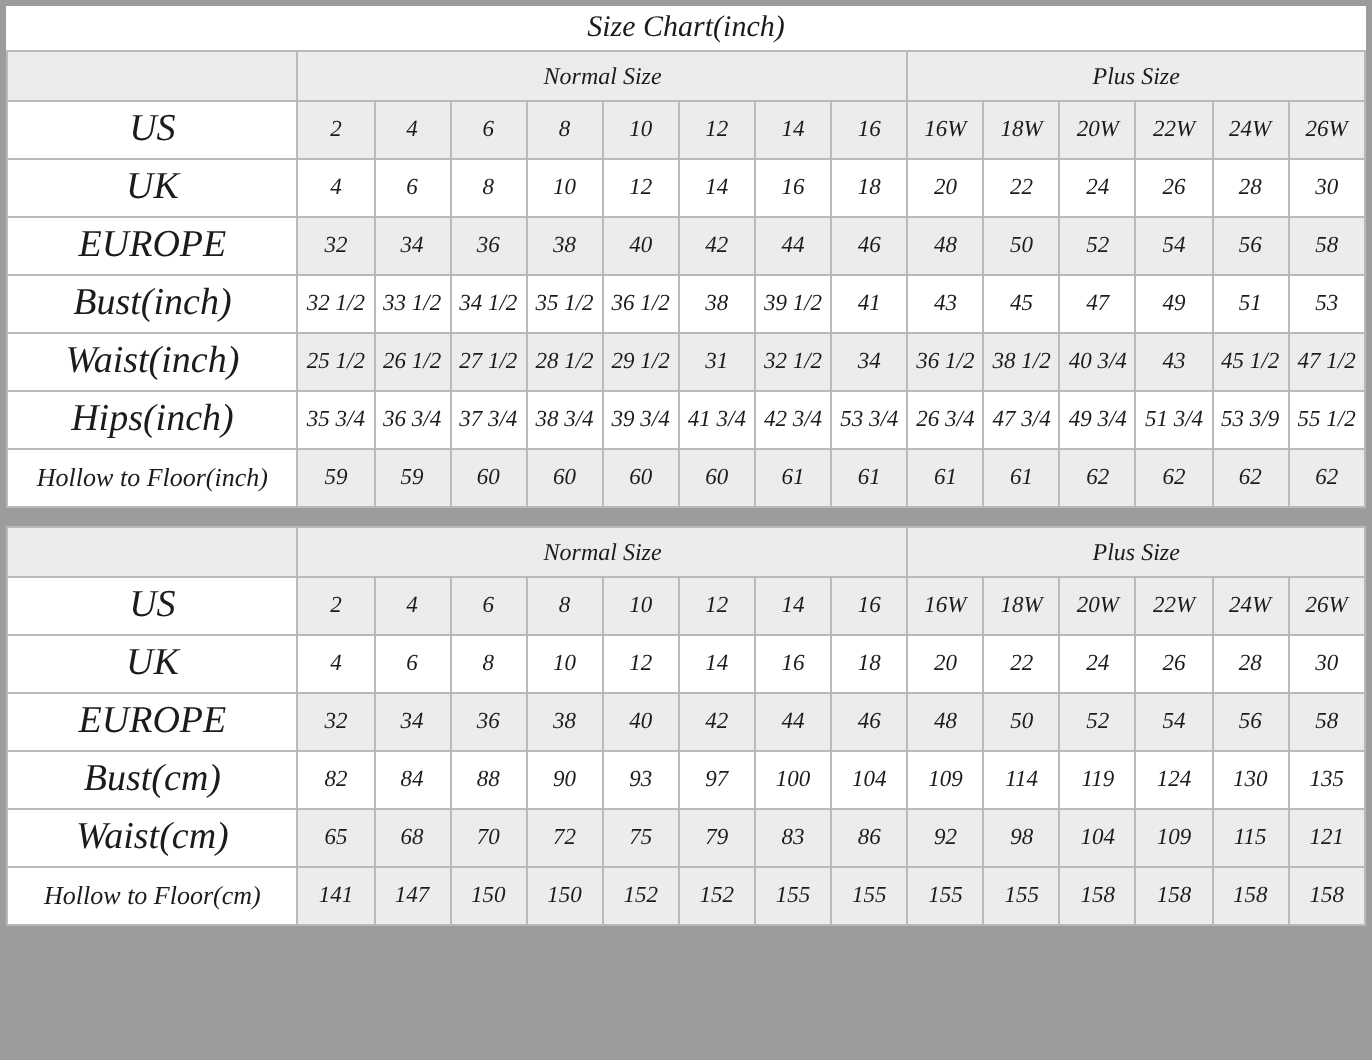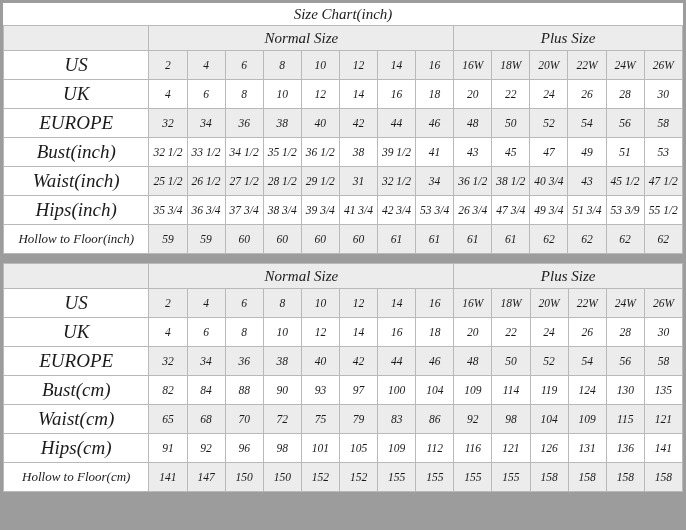--- a/index.html
+++ b/index.html
@@ -36,21 +36,21 @@
   .title-row td {
     background: #ffffff;
     font-size: 15px;
     height: 22px;
     border-left: none;
     border-right: none;
     border-top: none;
   }
   .group-row td {
     background: #ececec;
-    font-size: 15px;
+    font-size: 12px;
     height: 24px;
   }
   .group-row td.blank {
     background: #ececec;
   }
   .row-label {
     background: #ffffff;
     font-size: 19px;
   }
   .cell {
@@ -322,37 +322,20 @@
         <td class="cell">83</td>
         <td class="cell">86</td>
         <td class="cell">92</td>
         <td class="cell">98</td>
         <td class="cell">104</td>
         <td class="cell">109</td>
         <td class="cell">115</td>
         <td class="cell">121</td>
       </tr>
 
-      <tr class="data-row row-even">
-        <td class="row-label">Hips(cm)</td>
-        <td class="cell">91</td>
-        <td class="cell">92</td>
-        <td class="cell">96</td>
-        <td class="cell">98</td>
-        <td class="cell">101</td>
-        <td class="cell">105</td>
-        <td class="cell">109</td>
-        <td class="cell">112</td>
-        <td class="cell">116</td>
-        <td class="cell">121</td>
-        <td class="cell">126</td>
-        <td class="cell">131</td>
-        <td class="cell">136</td>
-        <td class="cell">141</td>
-      </tr>
 
       <tr class="data-row row-odd">
         <td class="row-label hollow-label">Hollow to Floor(cm)</td>
         <td class="cell">141</td>
         <td class="cell">147</td>
         <td class="cell">150</td>
         <td class="cell">150</td>
         <td class="cell">152</td>
         <td class="cell">152</td>
         <td class="cell">155</td>

